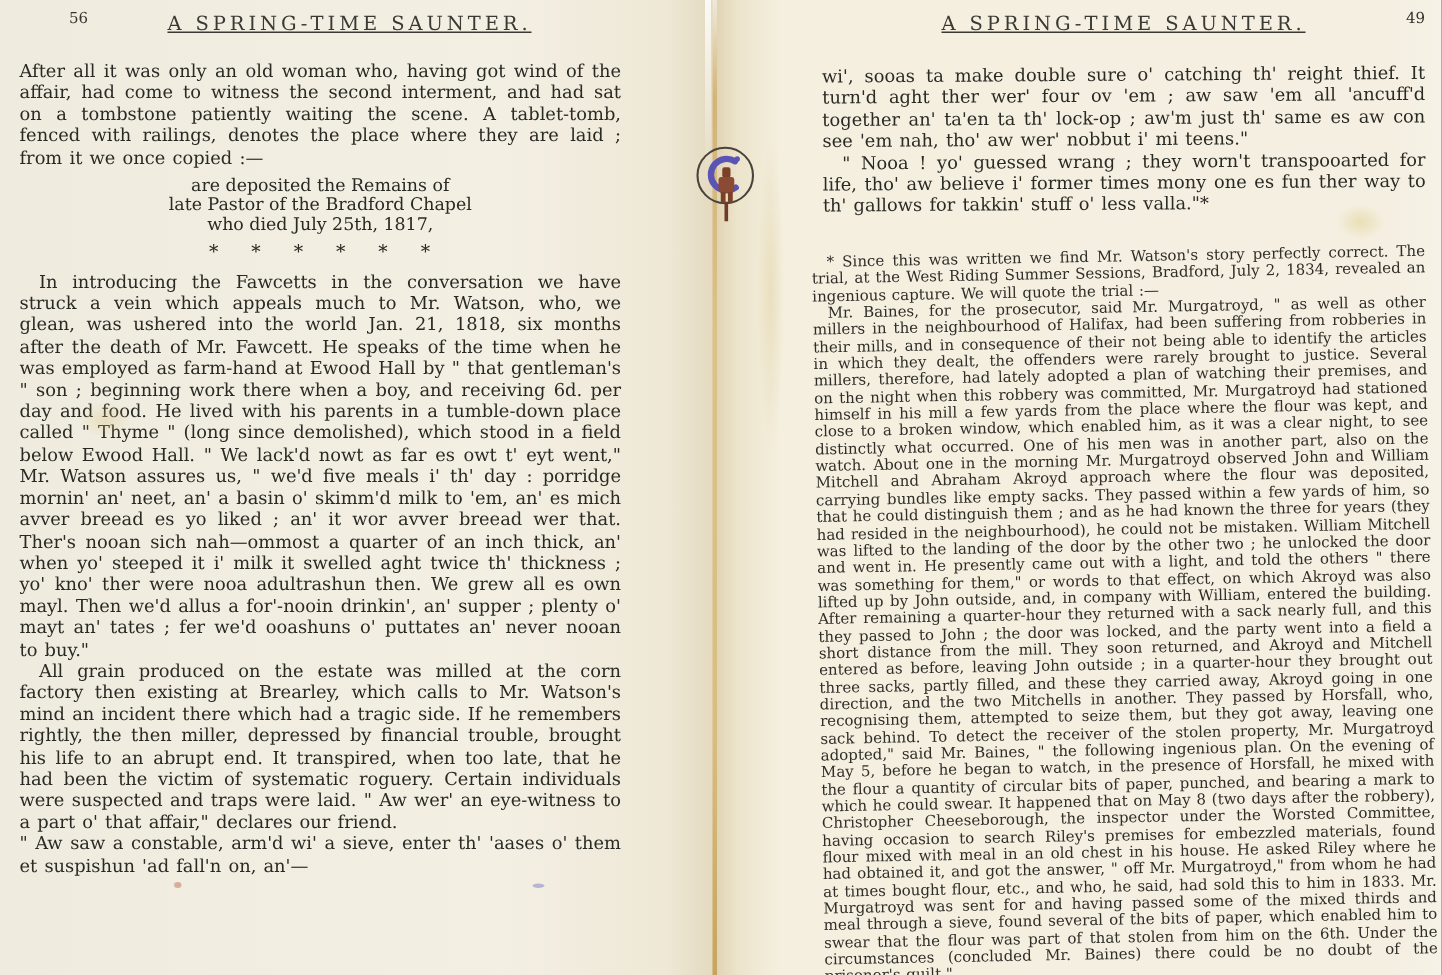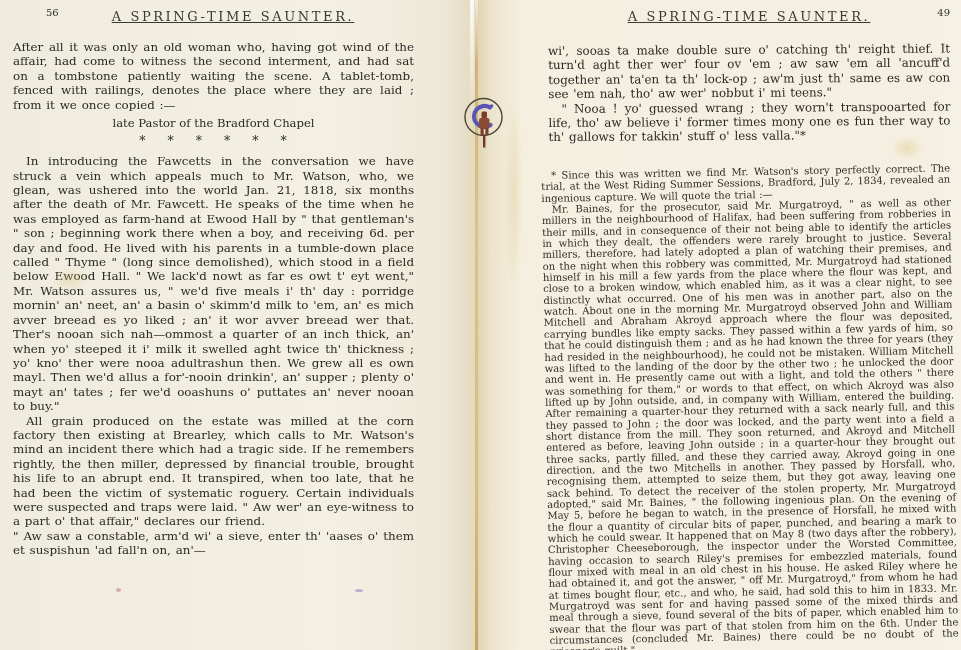--- a/index.html
+++ b/index.html
@@ -74,21 +74,23 @@
 <div class="scan">
 
   <div class="page page-left">
     <div class="running-head head-title-left">A SPRING-TIME SAUNTER.</div>
     <div class="pagenum pagenum-left">56</div>
 
     <div class="lp-body">
       <p class="par noindent">After all it was only an old woman who, having got wind of the affair, had come to witness the second interment, and had sat on a tombstone patiently waiting the scene.  A tablet-tomb, fenced with railings, denotes the place where they are laid ;  from it we once copied :—</p>
 
       <div class="vault">
+        <div class="vault-line">are deposited the Remains of</div>
         <div class="vault-line">late Pastor of the Bradford Chapel</div>
+        <div class="vault-line">who died July 25th, 1817,</div>
         <div class="vault-stars">* * * * * *</div>
       </div>
 
       <p class="par indent">In introducing the Fawcetts in the conversation we have struck a vein which appeals much to Mr. Watson, who, we glean, was ushered into the world Jan. 21, 1818, six months after the death of Mr. Fawcett. He speaks of the time when he was employed as farm-hand at Ewood Hall by " that gentleman's " son ;  beginning work there when a boy, and receiving 6d. per day and food.  He lived with his parents in a tumble-down place called " Thyme " (long since demolished), which stood in a field below Ewood Hall.  " We lack'd nowt as far es owt t' eyt went," Mr. Watson assures us, " we'd five meals i' th' day :  porridge mornin' an' neet, an' a basin o' skimm'd milk to 'em, an' es mich avver breead es yo liked ;  an' it wor avver breead wer that.  Ther's nooan sich nah—ommost a quarter of an inch thick, an' when yo' steeped it i' milk it swelled aght twice th' thickness ;  yo' kno' ther were nooa adultrashun then.  We grew all es own mayl.  Then we'd allus a for'-nooin drinkin', an' supper ;  plenty o' mayt an' tates ;  fer we'd ooashuns o' puttates an' never nooan to buy."</p>
       <p class="par indent">All grain produced on the estate was milled at the corn factory then existing at Brearley, which calls to Mr. Watson's mind an incident there which had a tragic side.  If he remembers rightly, the then miller, depressed by financial trouble, brought his life to an abrupt end.  It transpired, when too late, that he had been the victim of systematic roguery.  Certain individuals were suspected and traps were laid. " Aw wer' an eye-witness to a part o' that affair," declares our friend.</p>
       <p class="par noindent">" Aw saw a constable, arm'd wi' a sieve, enter th' 'aases o' them et suspishun 'ad fall'n on, an'—</p>
 
     </div>
   </div>
 

